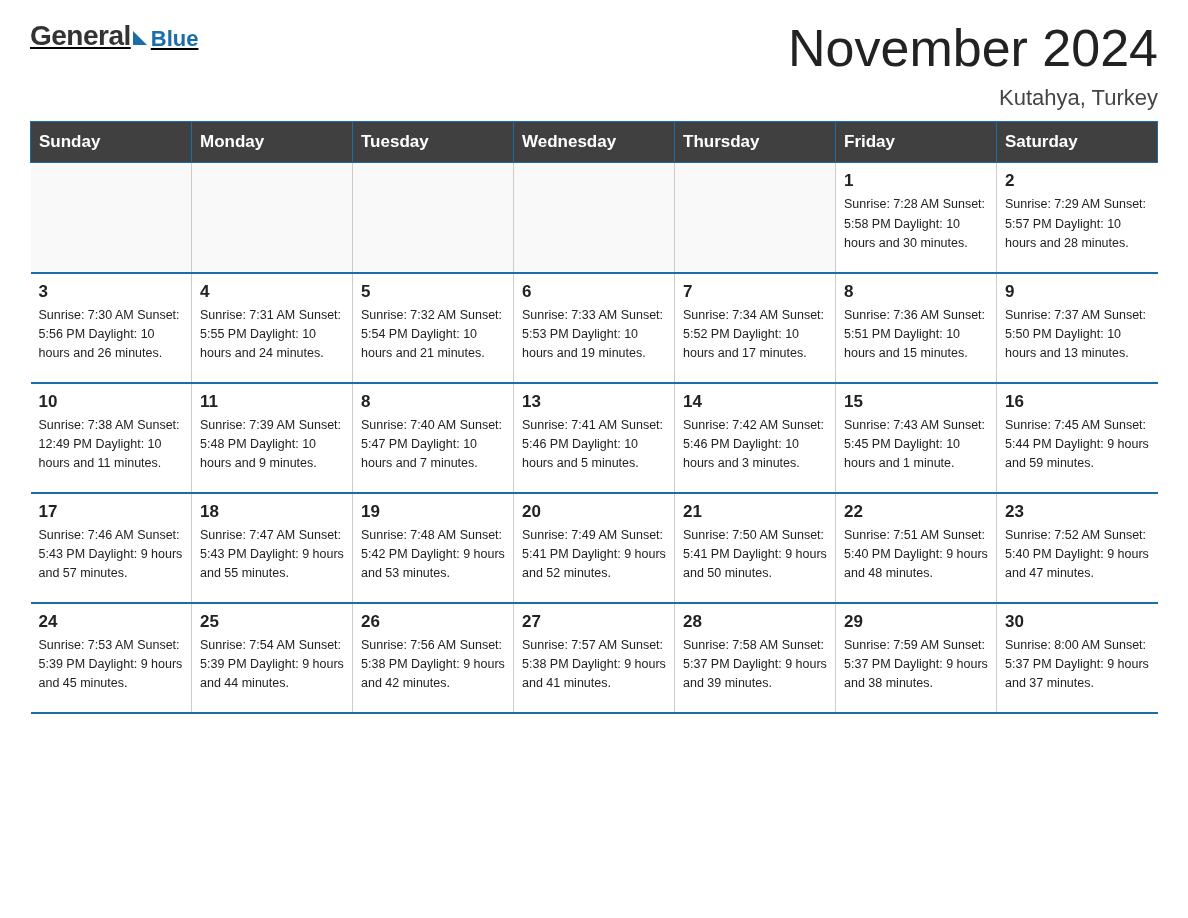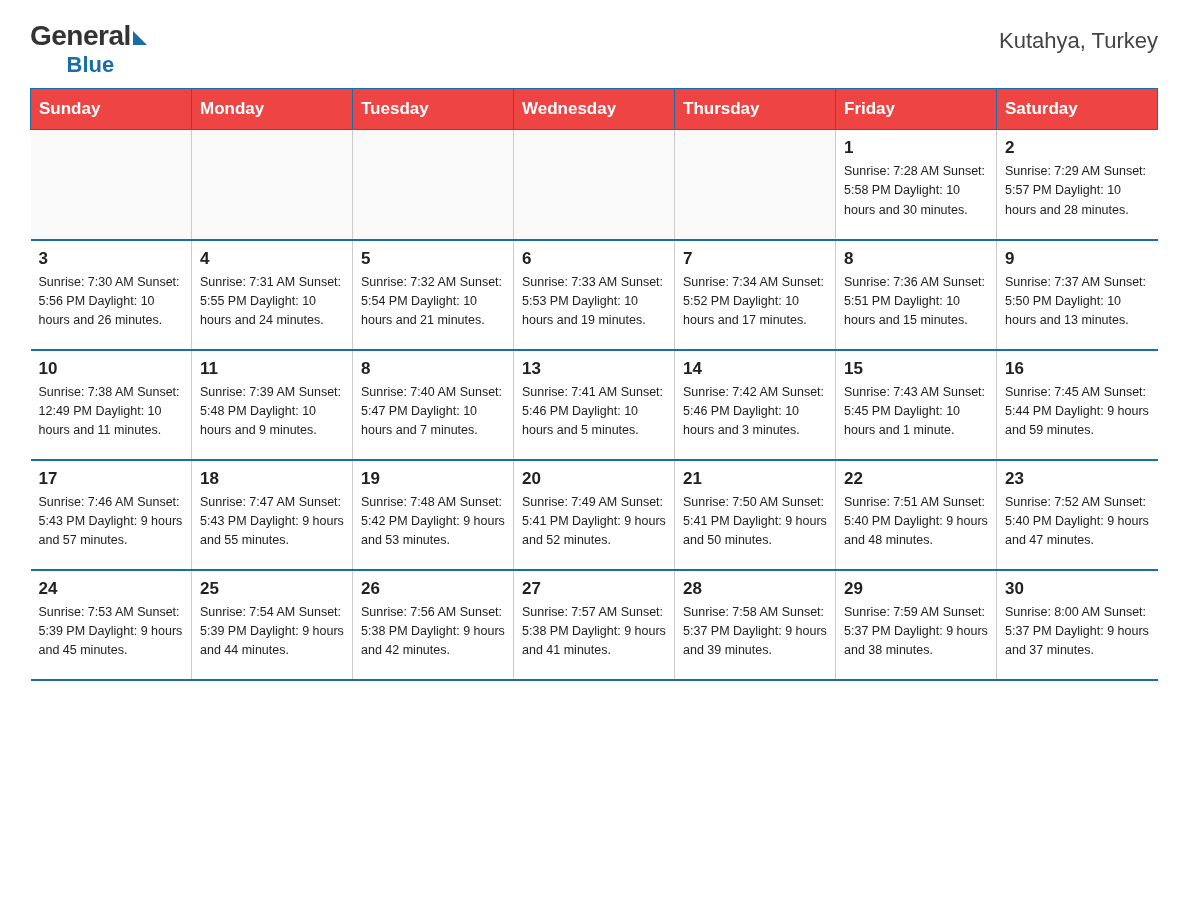--- a/index.html
+++ b/index.html
@@ -11,22 +11,23 @@
       min-height: 918px;
     }
     .header {
       display: flex;
       justify-content: space-between;
       align-items: flex-start;
       margin-bottom: 10px;
     }
     .logo {
       display: flex;
-      flex-direction: column;
-      align-items: center;
+      flex-direction: row;
+      align-items: flex-end;
+      text-decoration: underline;
     }
     .logo-top {
       display: flex;
       align-items: center;
     }
     .logo-general {
       font-size: 28px;
       font-weight: bold;
       color: #333;
       letter-spacing: -0.5px;
@@ -65,21 +66,21 @@
       font-size: 22px;
       color: #444;
       margin-top: 8px;
     }
     .calendar {
       width: 100%;
       border-collapse: collapse;
       margin-top: 10px;
     }
     .calendar thead tr {
-      background-color: #ef4444;
+      background-color: #404040;
     }
     .calendar thead th {
       color: #fff;
       font-size: 17px;
       font-weight: 600;
       padding: 10px 8px;
       text-align: left;
       border: 1px solid #1a6ea8;
     }
     .calendar tbody tr {
@@ -119,20 +120,21 @@
 <div class="header">
   <div class="logo">
     <div class="logo-top">
       <span class="logo-general">General</span>
       <div class="logo-arrow"></div>
       <span class="logo-blue"></span>
     </div>
     <div class="logo-line2">Blue</div>
   </div>
   <div class="title-area">
+    <div class="month-title">November 2024</div>
     <div class="location">Kutahya, Turkey</div>
   </div>
 </div>
 
 <table class="calendar">
   <thead>
     <tr>
     <th>Sunday</th>
         <th>Monday</th>
         <th>Tuesday</th>

